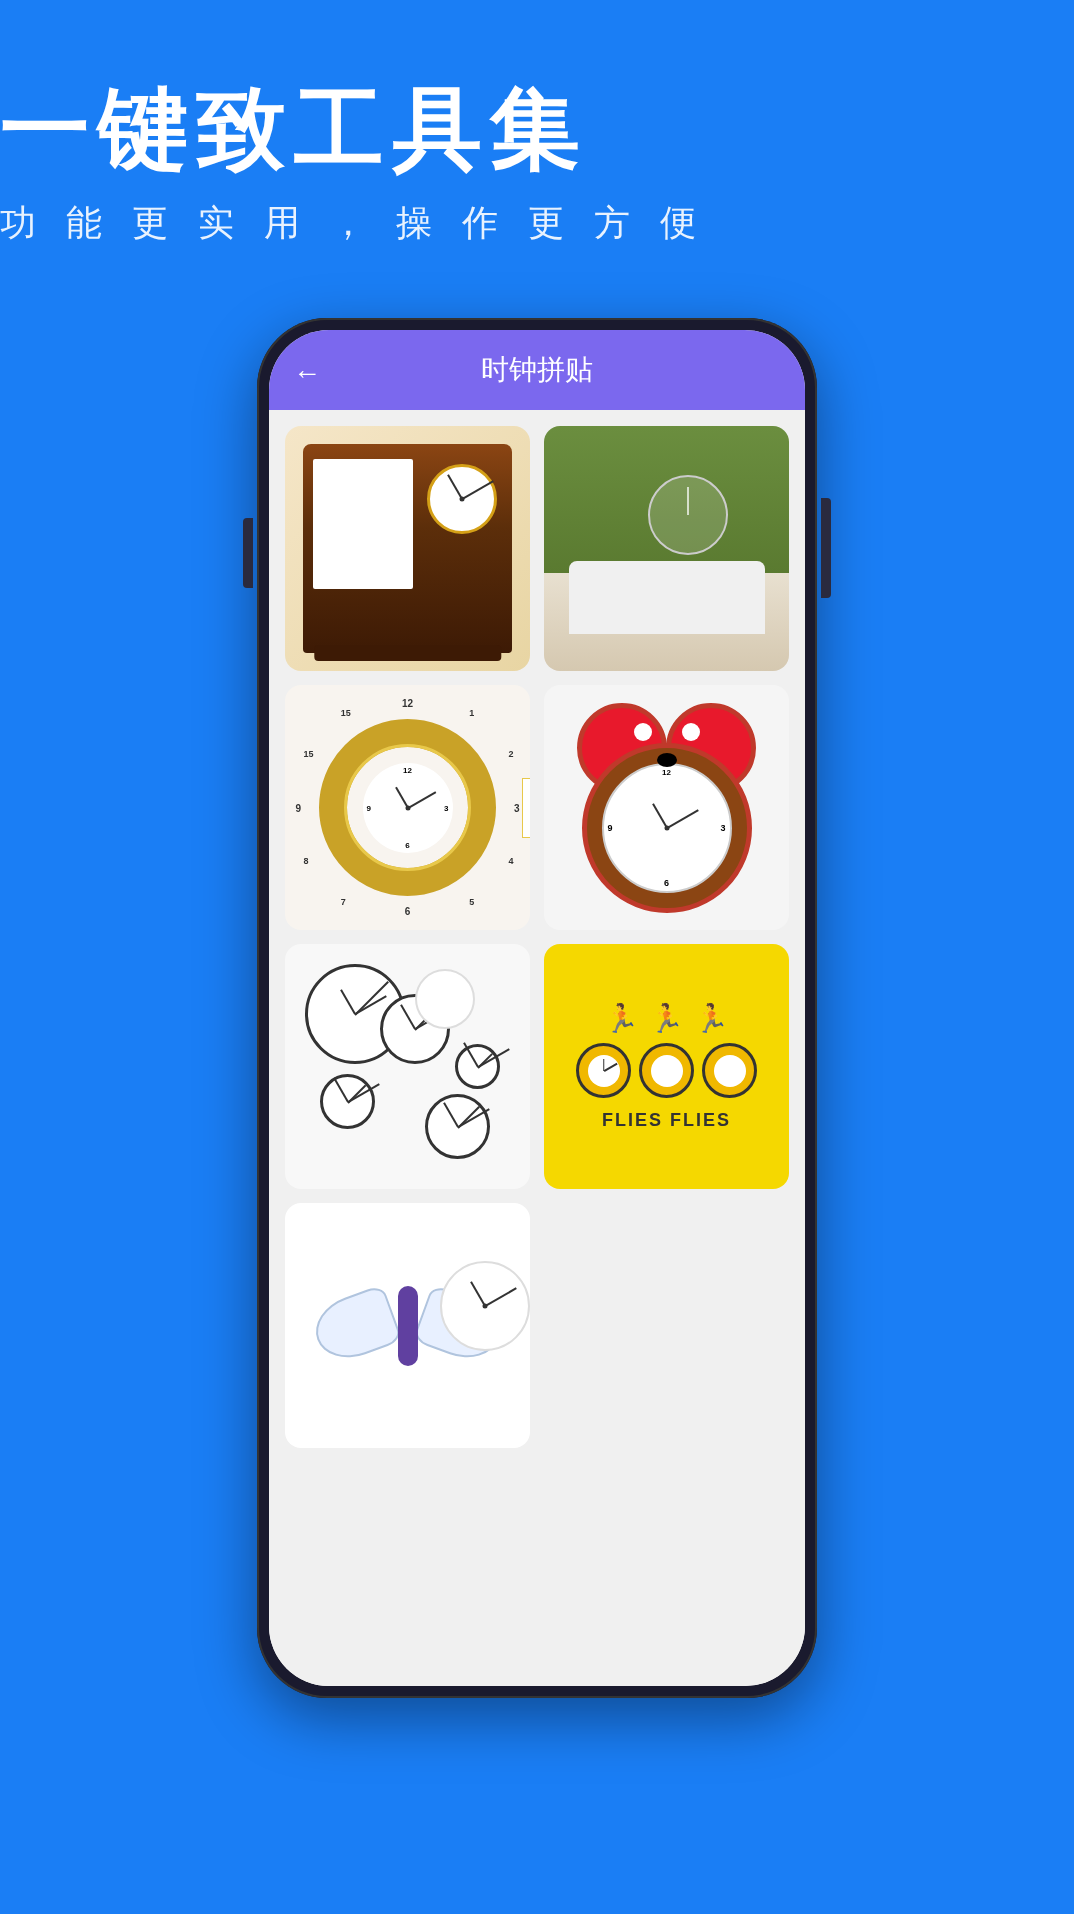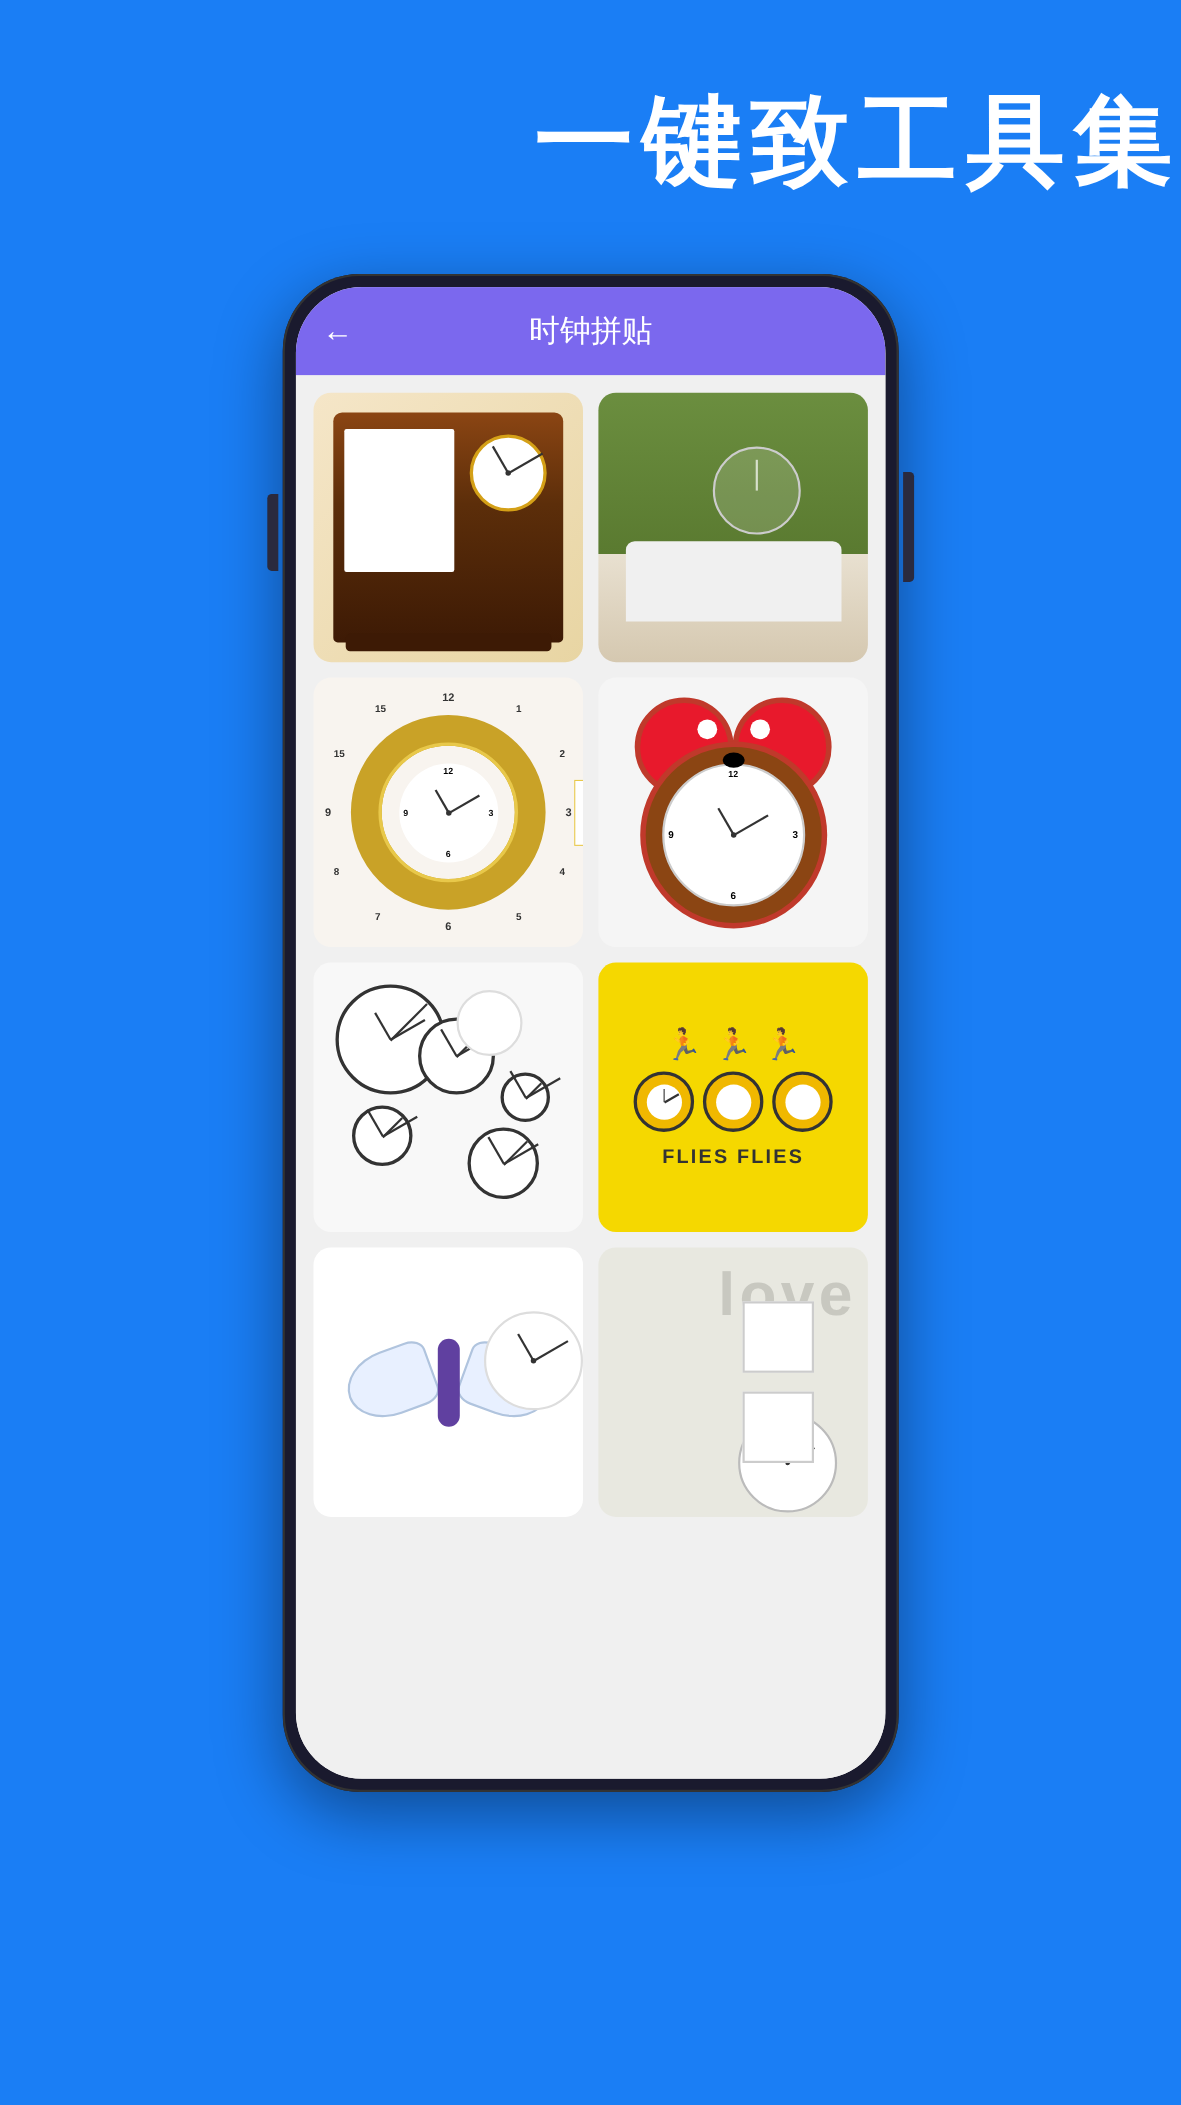--- a/index.html
+++ b/index.html
@@ -6,21 +6,21 @@
     body {
       width: 1074px;
       height: 1914px;
       background: #1a7ef5;
       font-family: 'PingFang SC', 'Microsoft YaHei', sans-serif;
       overflow: hidden;
       position: relative;
     }
 
     .header-section {
-      text-align: right;
+      text-align: left;
       padding-top: 80px;
       padding-bottom: 40px;
     }
 
     .main-title {
       font-size: 90px;
       font-weight: 800;
       color: #ffffff;
       letter-spacing: 8px;
       line-height: 1.1;
@@ -559,20 +559,21 @@
       left: 50%;
       transform-origin: bottom center;
       transform: translateX(-50%) rotate(60deg);
     }
   </style>
 </head>
 <body>
 
 <div class="header-section">
   <div class="main-title">一键致工具集</div>
+  <div class="sub-title">功 能 更 实 用 ， 操 作 更 方 便</div>
 </div>
 
 <div class="phone-wrapper">
   <div class="phone-outer">
     <div class="phone-inner">
 
       <div class="app-header">
         <span class="app-header-back">←</span>
         <span class="app-header-title">时钟拼贴</span>
       </div>
@@ -716,32 +717,19 @@
               <div class="wing-right"></div>
               <div class="butterfly-body"></div>
               <div class="clock7-face" style="position:relative;">
                 <div class="clock-hand-hour"></div>
                 <div class="clock-hand-min"></div>
                 <div style="position:absolute;top:50%;left:50%;width:5px;height:5px;background:#333;border-radius:50%;transform:translate(-50%,-50%);"></div>
               </div>
             </div>
           </div>
 
-          <div class="grid-item clock8">
-            <div class="love-clock-wrapper">
-              <div style="position:absolute;font-size:55px;font-weight:900;color:#c8c8c0;letter-spacing:4px;top:10px;right:10px;">love</div>
-              <div class="love-clock-center" style="position:relative;">
-                <div class="clock-hand-hour" style="height:20px;"></div>
-                <div class="clock-hand-min" style="height:28px;"></div>
-                <div style="position:absolute;top:50%;left:50%;width:4px;height:4px;background:#333;border-radius:50%;transform:translate(-50%,-50%);"></div>
-                <span style="position:absolute;top:3px;left:50%;transform:translateX(-50%);font-size:7px;font-weight:bold;">12</span>
-              </div>
-              <div class="love-photo1"></div>
-              <div class="love-photo2"></div>
-            </div>
-          </div>
 
         </div>
       </div>
 
     </div>
   </div>
 </div>
 
 </body></html>

